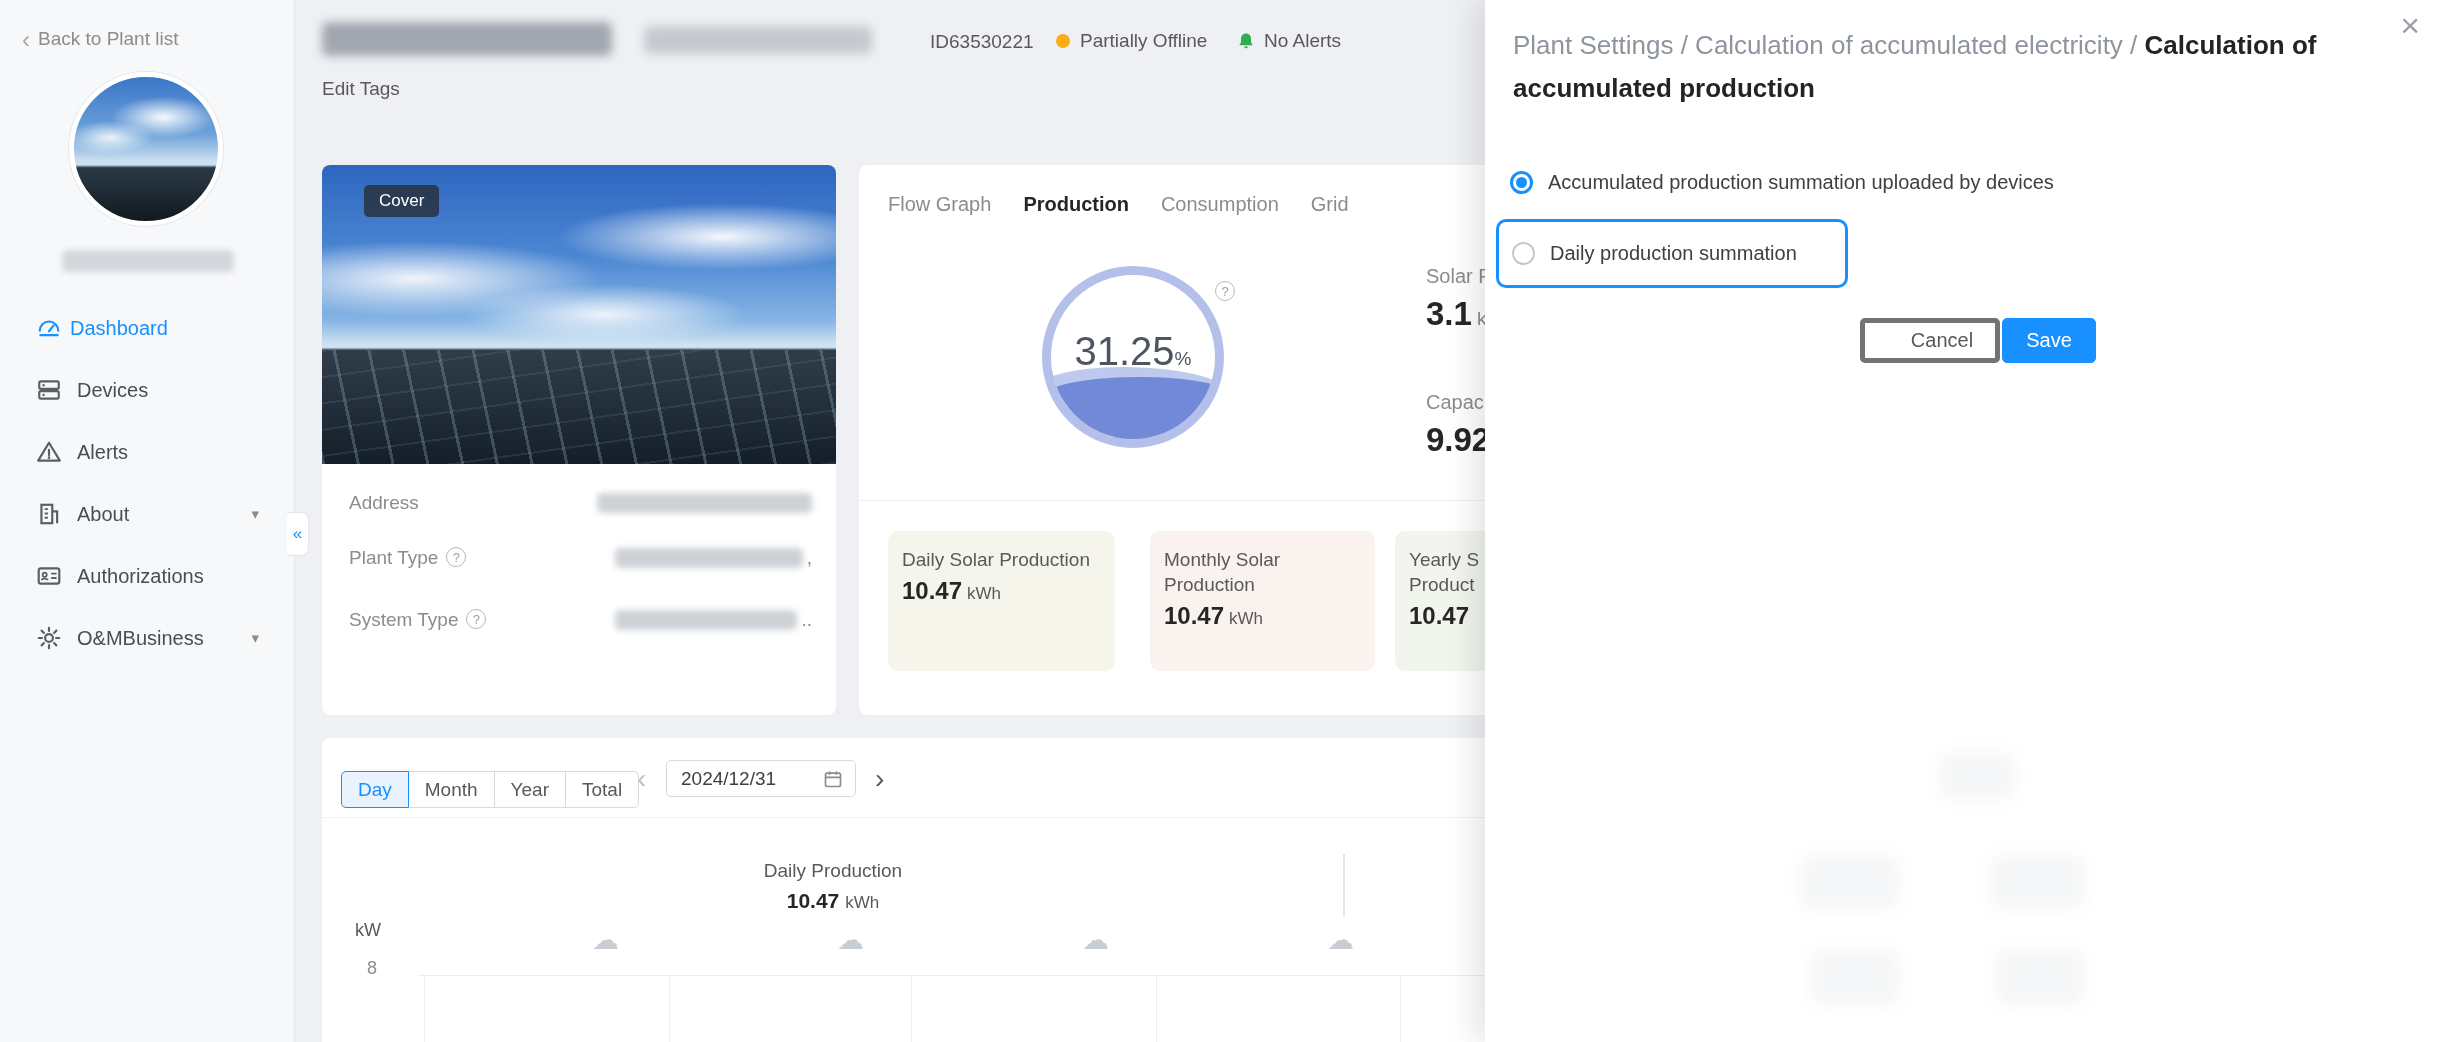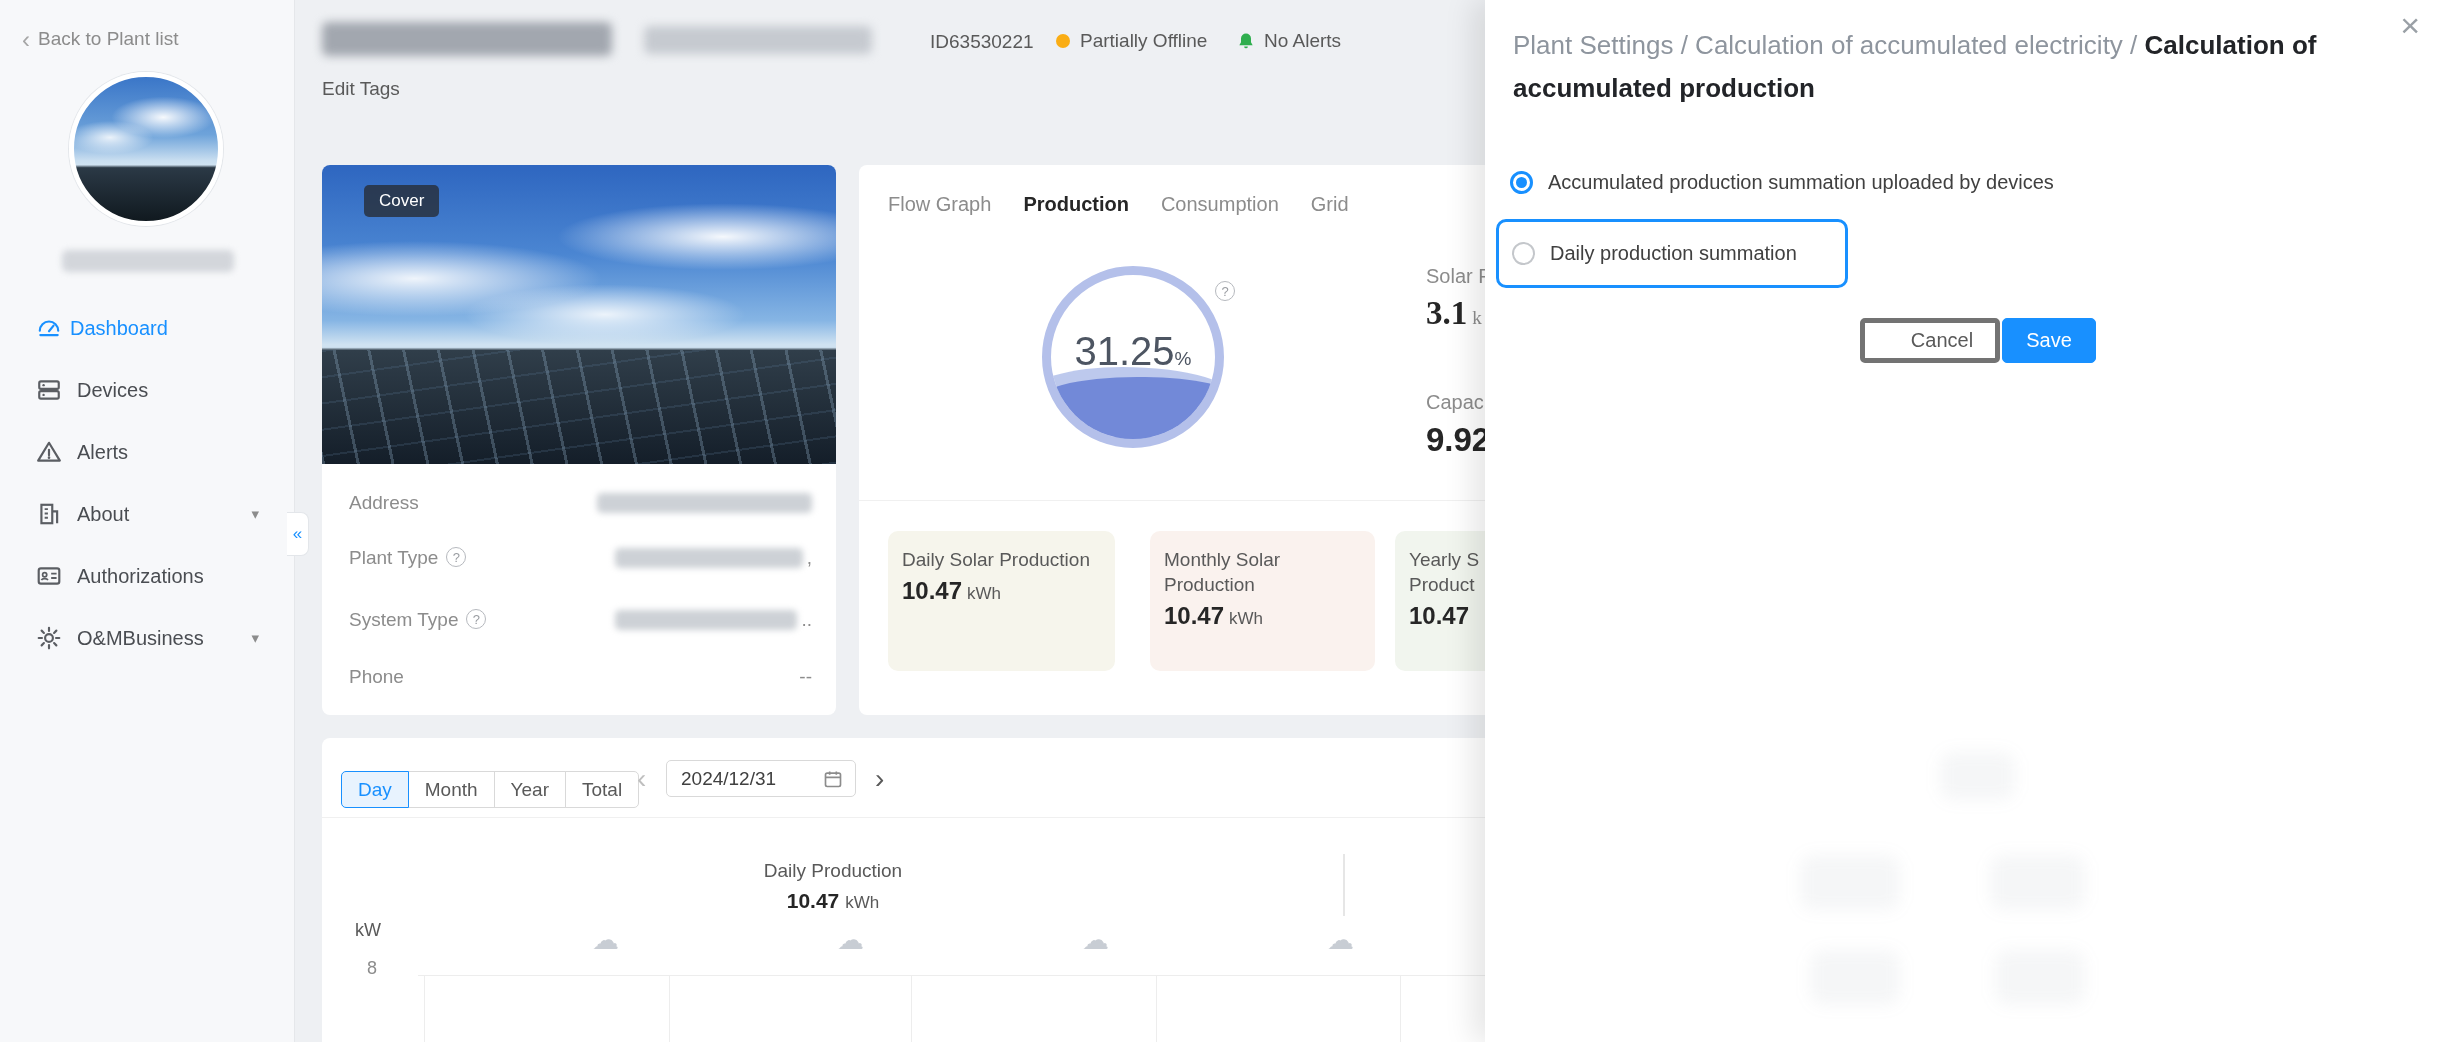--- a/index.html
+++ b/index.html
@@ -250,47 +250,41 @@
     <div class="info-row" style="top:432px;">
       <span class="info-label">
         <span>System Type</span>
         <span class="help-circle">?</span>
       </span>
       <span class="row-right">
         <span class="val-blob" style="width:182px;"></span>
         <span class="val-suffix">..</span>
       </span>
     </div>
-    <div class="info-row" style="top:489px;">
-      <span class="info-label">
-          <span>Phone</span>
-        </span>
-      <span class="val-text">--</span>
-    </div>
   </div>
 
   <div class="card stats-card">
     <div class="tabs">
       <span class="tab">Flow Graph</span>
       <span class="tab active">Production</span>
       <span class="tab">Consumption</span>
       <span class="tab">Grid</span>
     </div>
 
     <div class="gauge">
       <div class="gauge-fill-back"></div>
       <div class="gauge-fill"></div>
       <div class="gauge-text">
         <span class="gv">31.25</span><span class="gu">%</span>
       </div>
     </div>
     <span class="help-circle gauge-info">?</span>
 
     <div class="rstat-label" style="top:100px;">Solar P</div>
-    <div class="rstat-value" style="top:130px;font-family:Liberation Serif, serif;">
+    <div class="rstat-value" style="top:130px;">
       <span>3.1</span><span class="unit">k</span>
     </div>
     <div class="rstat-label" style="top:226px;">Capaci</div>
     <div class="rstat-value" style="top:256px;">
       <span>9.92</span>
     </div>
 
     <div class="stats-divider"></div>
 
     <div class="mini-card mc1">

